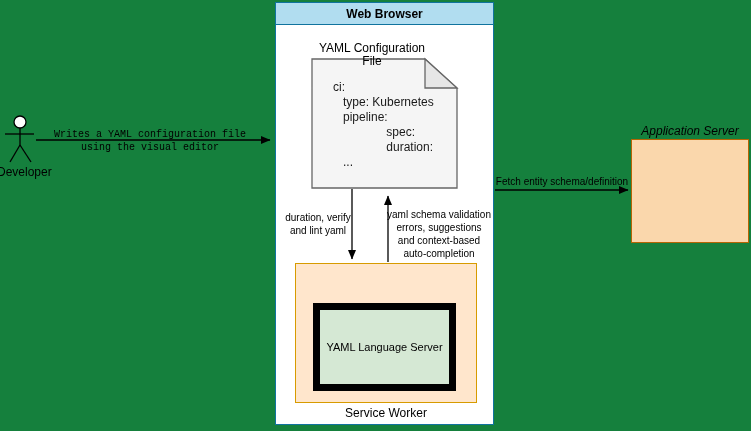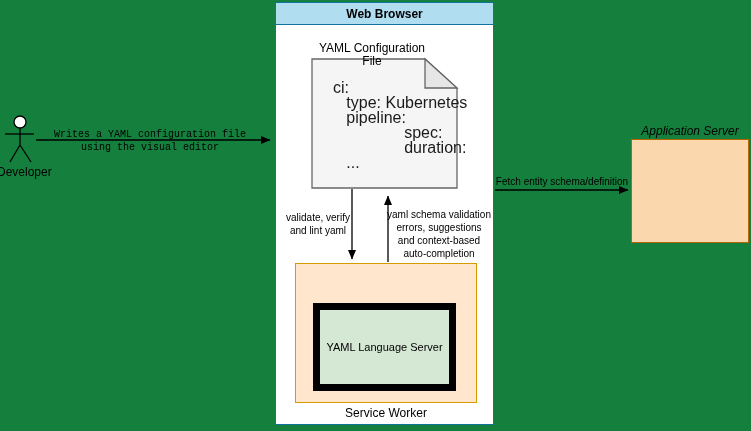--- a/index.html
+++ b/index.html
@@ -55,21 +55,21 @@
     z-index: 0;
   }
 
   .overlay { position: absolute; left: 0; top: 0; z-index: 1; pointer-events: none; }
 
   .label { position: absolute; z-index: 2; font-size: 12px; line-height: 13px; }
   .center { text-align: center; }
 
   .doc-label      { left: 312px; top: 42px;  width: 120px; }
   .doc-content    { position: absolute; z-index: 2; left: 333px; top: 80px;
-                    font-size: 16px; line-height: 15px; white-space: pre; color: #1a1a1a; }
+                    font-size: 12px; line-height: 15px; white-space: pre; color: #1a1a1a; }
 
   .edge-label     { font-size: 10px; line-height: 13px; white-space: pre-line; }
   .writes-label   { left: 38px;  top: 128px; width: 224px; font-family: Liberation Mono, monospace; }
   .validate-label { left: 274px; top: 211px; width: 88px; }
   .schema-label   { left: 386px; top: 208px; width: 106px; }
   .fetch-label    { left: 495px; top: 175px; width: 134px; text-align: center; }
 
   .dev-label      { left: -3px;  top: 166px; width: 52px; }
   .app-label      { left: 631px; top: 125px; width: 118px; font-style: italic; }
   .sw-label       { left: 295px; top: 407px; width: 182px; }
@@ -123,21 +123,21 @@
 
   <div class="doc-content">ci:
    type: Kubernetes
    pipeline:
                 spec:
                 duration:
    ...</div>
 
   <div class="label center edge-label writes-label">Writes a YAML configuration file using the visual editor</div>
 
-  <div class="label center edge-label validate-label">validate, verify
+  <div class="label center edge-label validate-label">duration, verify
 and lint yaml</div>
 
   <div class="label center edge-label schema-label">yaml schema validation
 errors, suggestions
 and context-based
 auto-completion</div>
 
   <div class="label center edge-label fetch-label">Fetch entity schema/definition</div>
 
   <div class="label center dev-label">Developer</div>

